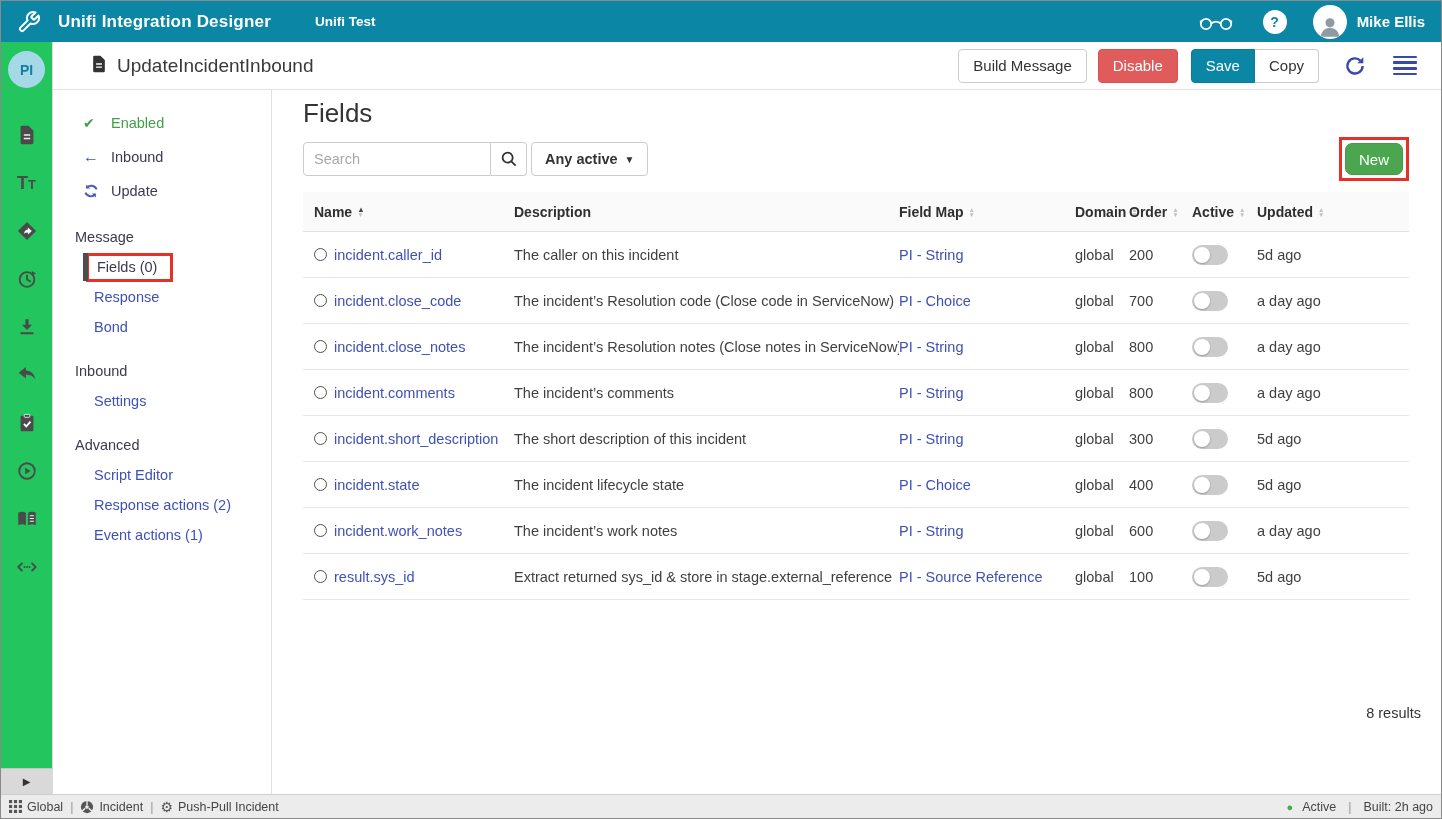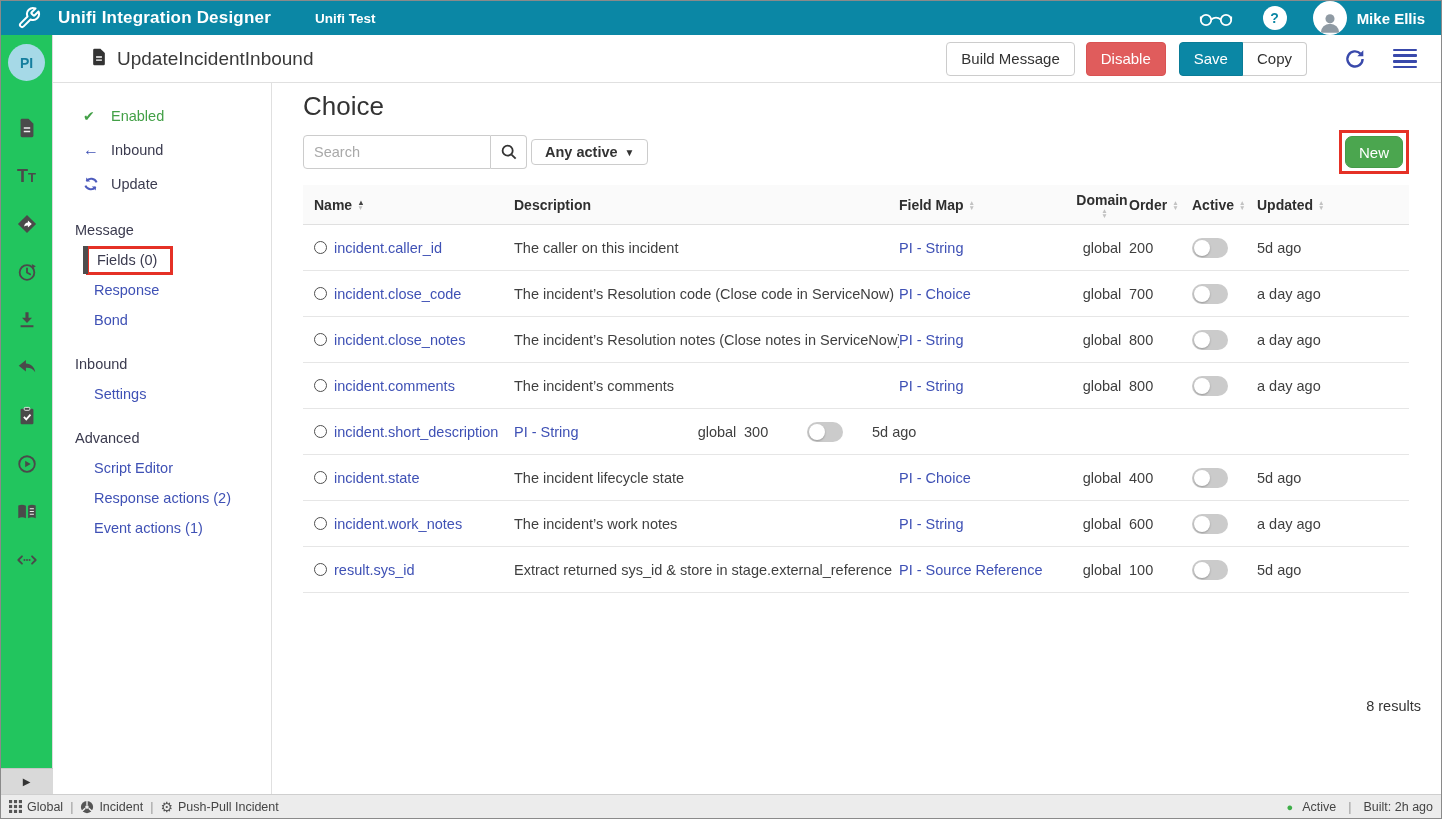--- a/index.html
+++ b/index.html
@@ -1,21 +1,21 @@
 <!DOCTYPE html>
 <html><head>
 <meta charset="utf-8">
 <style>
   * { box-sizing: border-box; margin: 0; padding: 0; }
   html,body { background:#fff; }
   body { font-family: "Liberation Sans", "DejaVu Sans", sans-serif; color:#3c3c3c; }
   .window { width:1442px; height:819px; border:1px solid #8a8a8a; display:flex; flex-direction:column; overflow:hidden; background:#fff; }
 
   
-  .topbar { height:34px; background:#0b87a5; display:flex; align-items:center; padding:0 16px; flex:none; }
+  .topbar { height:41px; background:#0b87a5; display:flex; align-items:center; padding:0 16px; flex:none; }
   .topbar .wrench { width:24px; height:24px; flex:none; }
   .app-title { color:#fff; font-size:17px; font-weight:700; margin-left:17px; letter-spacing:.2px; }
   .env-title { color:#fff; font-size:13.5px; margin-left:44px; font-weight:600; }
   .topbar .spacer { flex:1; }
   .tb-icon { display:flex; align-items:center; justify-content:center; cursor:pointer; }
   .glasses { margin-right:30px; }
   .help-circle { width:24px; height:24px; border-radius:50%; background:#fff; color:#0b87a5; font-weight:700; font-size:14px; display:flex; align-items:center; justify-content:center; margin-right:26px; }
   .user-avatar { width:34px; height:34px; border-radius:50%; background:#fff; display:flex; align-items:flex-end; justify-content:center; overflow:hidden; margin-right:10px; }
   .user-name { color:#fff; font-size:15px; font-weight:600; }
 
@@ -34,21 +34,21 @@
 
   .rightcol { flex:1; display:flex; flex-direction:column; min-width:0; }
 
   
   .pagehead { height:48px; flex:none; background:#fff; border-bottom:1px solid #e0e0e0; display:flex; align-items:center; padding:0 16px 0 36px; }
   .pagehead .doc-icon svg { width:20px; height:20px; }
   .page-title { font-size:19px; color:#3a3a3a; margin-left:8px; font-weight:400; }
   .pagehead .spacer { flex:1; }
   .btn { font-family:inherit; font-size:15px; height:34px; padding:0 14px; border:1px solid #ccc; background:#fff; color:#333; border-radius:4px; cursor:pointer; }
   .btn-build { margin-right:11px; }
-  .btn-group { display:flex; margin-right:36px; }
+  .btn-group { display:flex; margin-right:24px; }
   .btn-disable { background:#e05c5c; border-color:#d95252; color:#fff; border-radius:4px; margin-right:13px; }
   .btn-save { background:#0b87a5; border-color:#0a7c97; color:#fff; border-radius:4px 0 0 4px; }
   .btn-copy { border-radius:0 4px 4px 0; border-left:none; }
   .refresh-btn { background:none; border:none; cursor:pointer; margin-right:24px; display:flex; align-items:center; }
   .refresh-btn svg { width:24px; height:24px; }
   .hamburger { display:flex; flex-direction:column; justify-content:center; gap:3px; cursor:pointer; padding:4px 2px; margin-right:6px; }
   .hamburger span { display:block; width:24px; height:2.6px; background:#3949ab; border-radius:1px; }
 
   
   .content { flex:1; display:flex; min-height:0; }
@@ -66,33 +66,33 @@
   .nav-sub.selected::before { content:""; position:absolute; left:30px; top:1px; width:5px; height:28px; background:#4d4d4d; }
   .fields-annotation { border:3px solid #e53126; padding:3px 13px 4px 8px; margin-left:-8px; }
 
   
   .main { flex:1; min-width:0; padding:8px 20px 0 31px; display:flex; flex-direction:column; overflow:hidden; }
   .main-title { font-size:26px; line-height:30px; color:#333; font-weight:500; margin-bottom:14px; }
   .toolbar { display:flex; align-items:center; height:34px; margin-bottom:16px; margin-right:12px; }
   .search-input { width:188px; height:34px; border:1px solid #ccc; border-radius:4px 0 0 4px; padding:0 10px; font-size:14.5px; font-family:inherit; color:#333; outline:none; }
   .search-input::placeholder { color:#a9a9a9; }
   .search-btn { width:36px; height:34px; border:1px solid #ccc; border-left:none; background:#fff; border-radius:0 4px 4px 0; display:flex; align-items:center; justify-content:center; cursor:pointer; }
-  .filter-btn { margin-left:4px; height:26px; border:1px solid #ccc; background:#fff; border-radius:4px; padding:0 13px; font-size:14.5px; font-weight:600; color:#333; display:flex; align-items:center; gap:7px; cursor:pointer; font-family:inherit; }
+  .filter-btn { margin-left:4px; height:34px; border:1px solid #ccc; background:#fff; border-radius:4px; padding:0 13px; font-size:14.5px; font-weight:600; color:#333; display:flex; align-items:center; gap:7px; cursor:pointer; font-family:inherit; }
   .filter-caret { font-size:10px; color:#333; }
   .new-annotation { margin-left:auto; border:3px solid #e53126; padding:3px; }
   .btn-new { background:#4ba64f; border:1px solid #459a49; color:#fff; font-size:15px; height:32px; padding:0 13px; border-radius:7px; cursor:pointer; font-family:inherit; }
 
   .table { margin-right:12px; }
   .thead { display:flex; align-items:center; height:40px; background:#fafafa; border-bottom:1px solid #e0e0e0; font-size:14px; font-weight:700; color:#2f2f2f; padding-left:11px; }
   .hcell { display:flex; align-items:center; }
   .sorts { display:inline-flex; flex-direction:column; margin-left:5px; line-height:5px; }
   .sorts .s { font-size:6.5px; color:#c2c2c2; }
   .sorts .s.on { color:#444; font-size:7.5px; }
   .col-name { width:200px; } .col-desc { width:385px; } .col-map { width:176px; }
-  .col-domain { width:54px;flex-direction:column; } .col-order { width:63px; } .col-active { width:65px; } .col-updated { flex:1; }
+  .col-domain { width:54px; } .col-order { width:63px; } .col-active { width:65px; } .col-updated { flex:1; }
 
   .trow { display:flex; align-items:center; height:46px; border-bottom:1px solid #e6e6e6; font-size:14.5px; color:#3f3f3f; padding-left:11px;justify-content:flex-end; }
   .cell { display:flex; align-items:center; overflow:hidden; white-space:nowrap; }
   .row-circle { width:13px; height:13px; border:1.7px solid #4f4f4f; border-radius:50%; margin-right:7px; flex:none; }
   a.link { color:#3f51b5; text-decoration:none; cursor:pointer; }
   .toggle { width:36px; height:20px; background:#cbcbcb; border-radius:10px; position:relative; display:inline-block; cursor:pointer; flex:none; }
   .toggle .knob { position:absolute; left:2px; top:2px; width:16px; height:16px; background:#fff; border-radius:50%; box-shadow:0 1px 2px rgba(0,0,0,.25); }
 
   .results { margin-top:105px; text-align:right; font-size:14.5px; color:#333; }
 
@@ -271,21 +271,21 @@
           <div class="nav-section">Inbound</div>
           <div class="nav-sub">Settings</div>
 
           <div class="nav-section">Advanced</div>
           <div class="nav-sub">Script Editor</div>
           <div class="nav-sub">Response actions (2)</div>
           <div class="nav-sub">Event actions (1)</div>
         </div>
 
         <div class="main">
-          <div class="main-title">Choice</div>
+          <div class="main-title">Fields</div>
 
           <div class="toolbar">
             <input class="search-input" type="text" placeholder="Search" style="">
             <button class="search-btn">
               <svg width="18" height="18" viewBox="0 0 20 20">
                   <circle cx="8.5" cy="8.5" r="5.6" fill="none" stroke="#333" stroke-width="2"></circle>
                   <path d="M12.8 12.8l4.6 4.6" stroke="#333" stroke-width="2"></path>
                 </svg>
             </button>
             <button class="filter-btn">
@@ -420,20 +420,21 @@
                     </span>
                   </div>
     <div class="cell col-updated">a day ago</div>
   </div>
 
   <div class="trow">
     <div class="cell col-name">
       <span class="row-circle"></span>
       <a class="link">incident.short_description</a>
     </div>
+    <div class="cell col-desc">The short description of this incident</div>
     <div class="cell col-map">
                     <a class="link">PI - String</a>
                   </div>
     <div class="cell col-domain">global</div>
     <div class="cell col-order">300</div>
     <div class="cell col-active">
                     <span class="toggle">
                       <span class="knob"></span>
                     </span>
                   </div>

